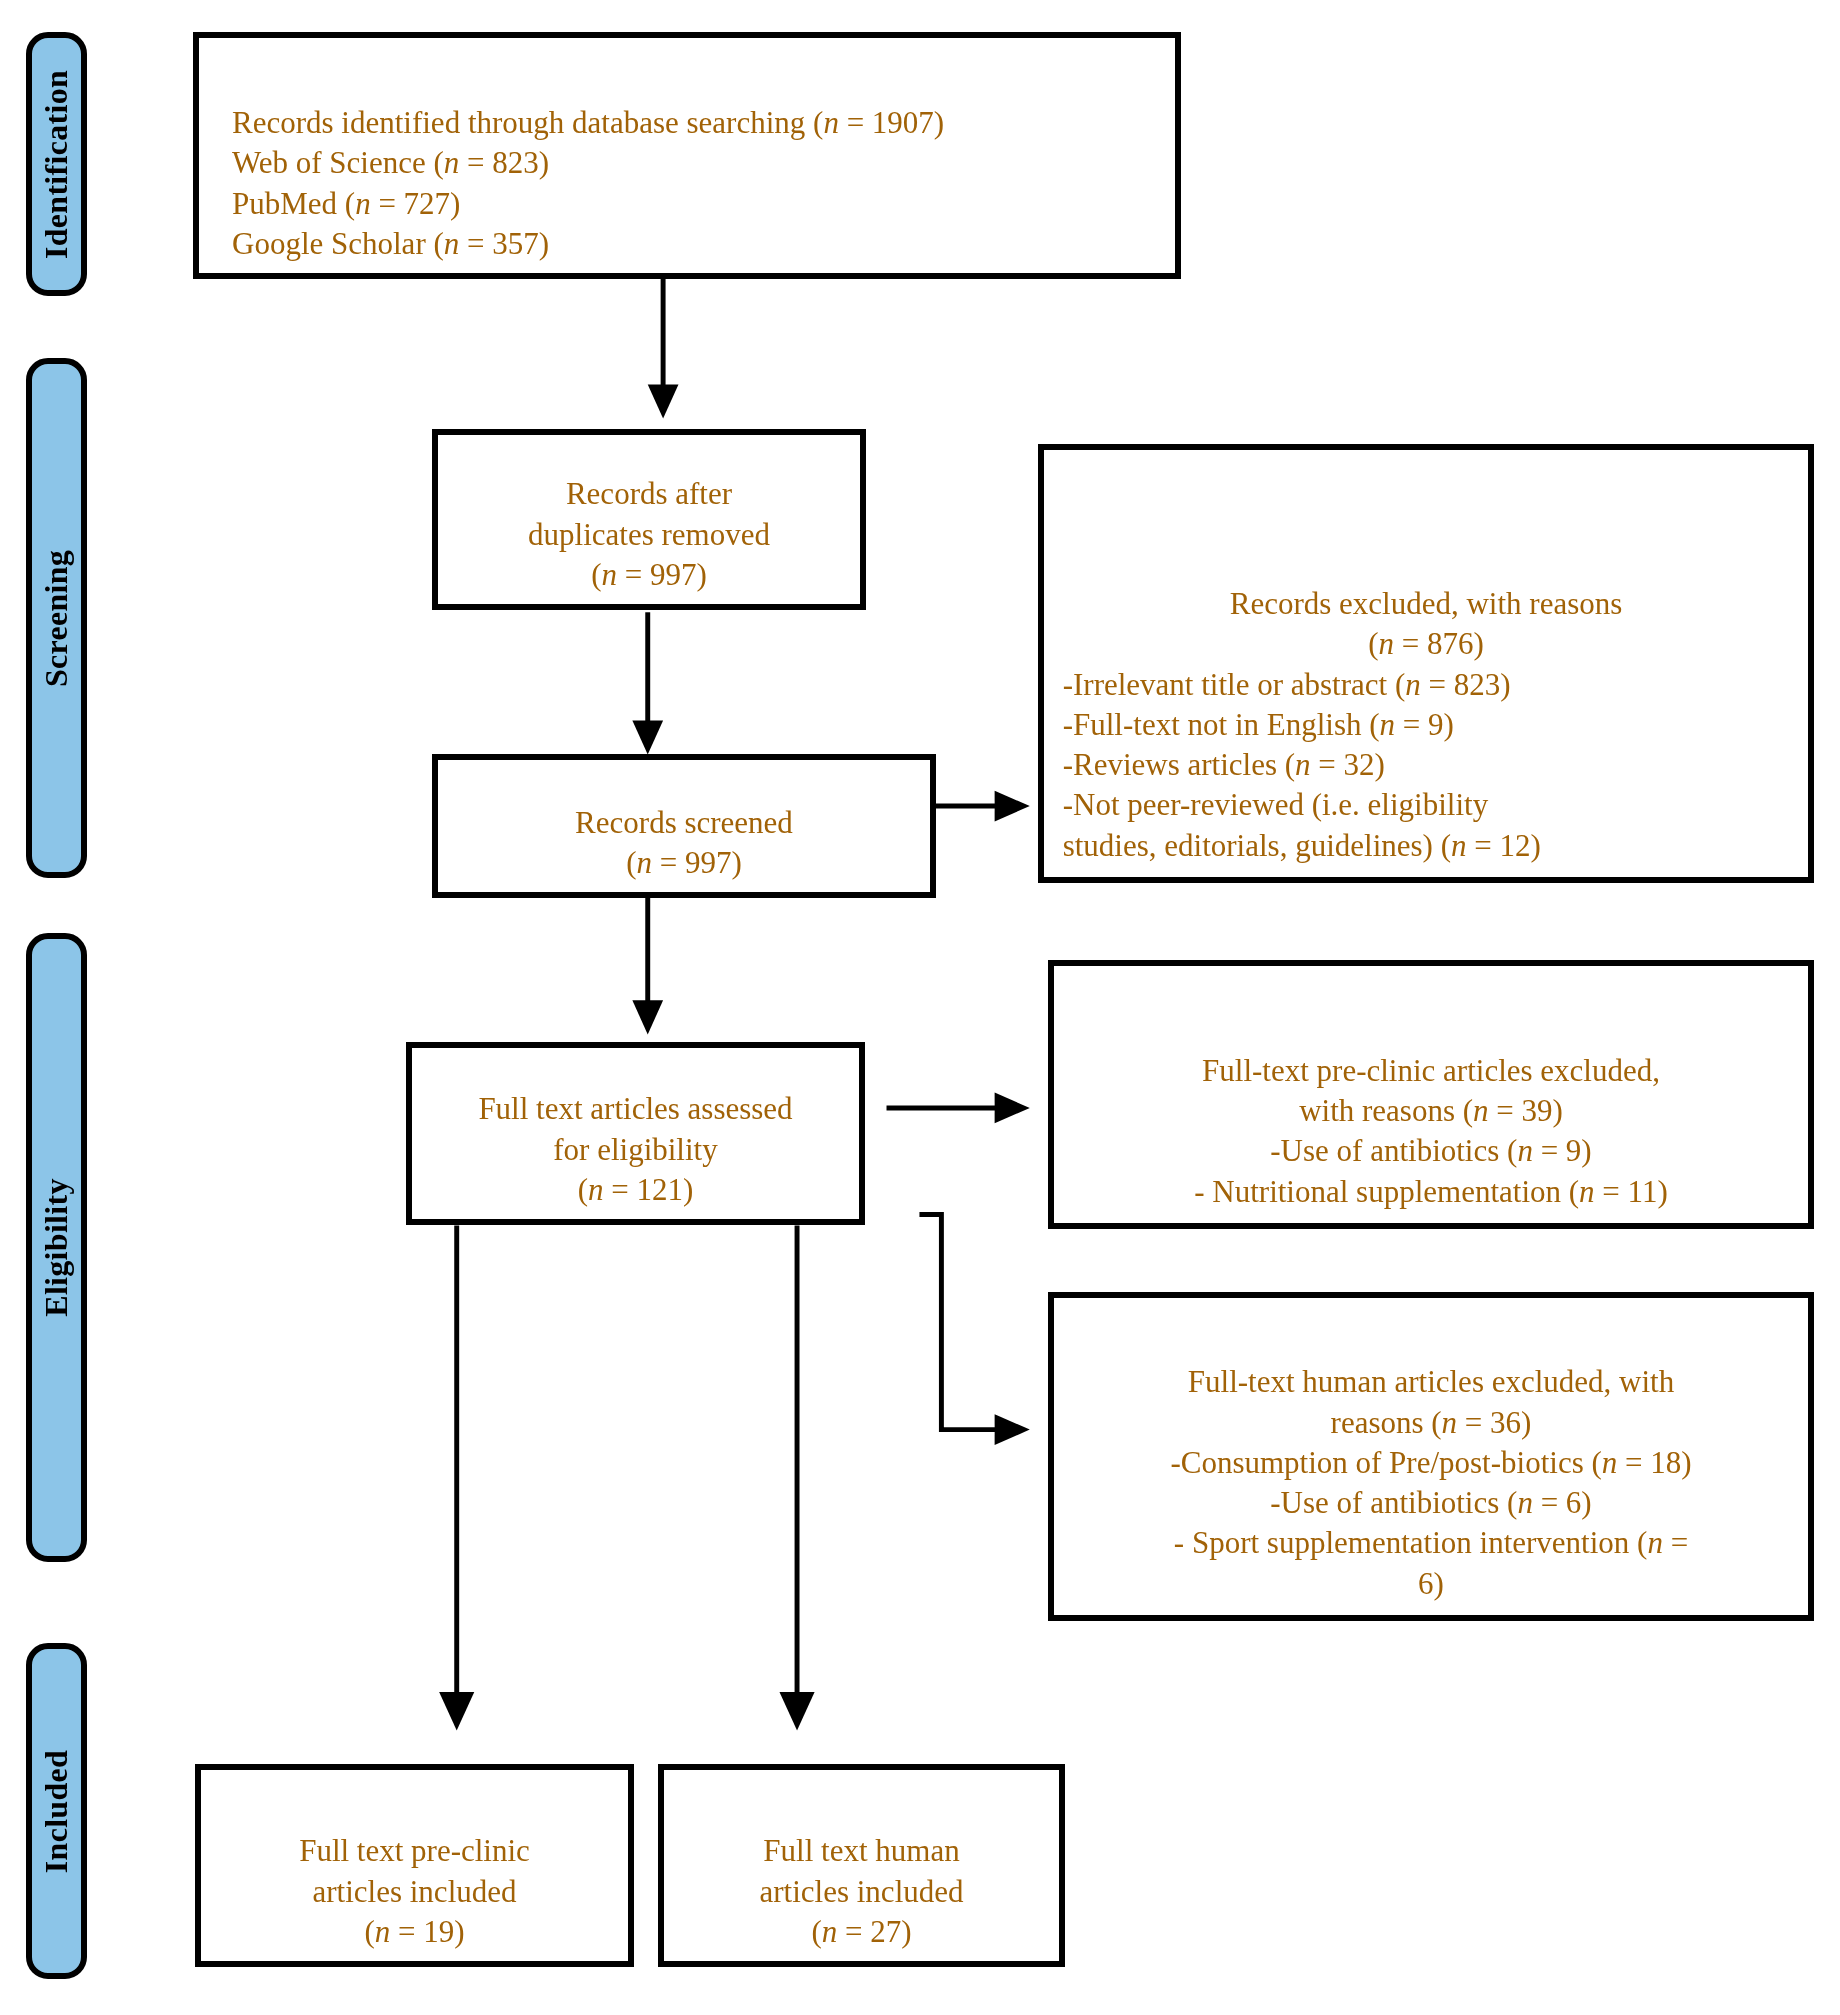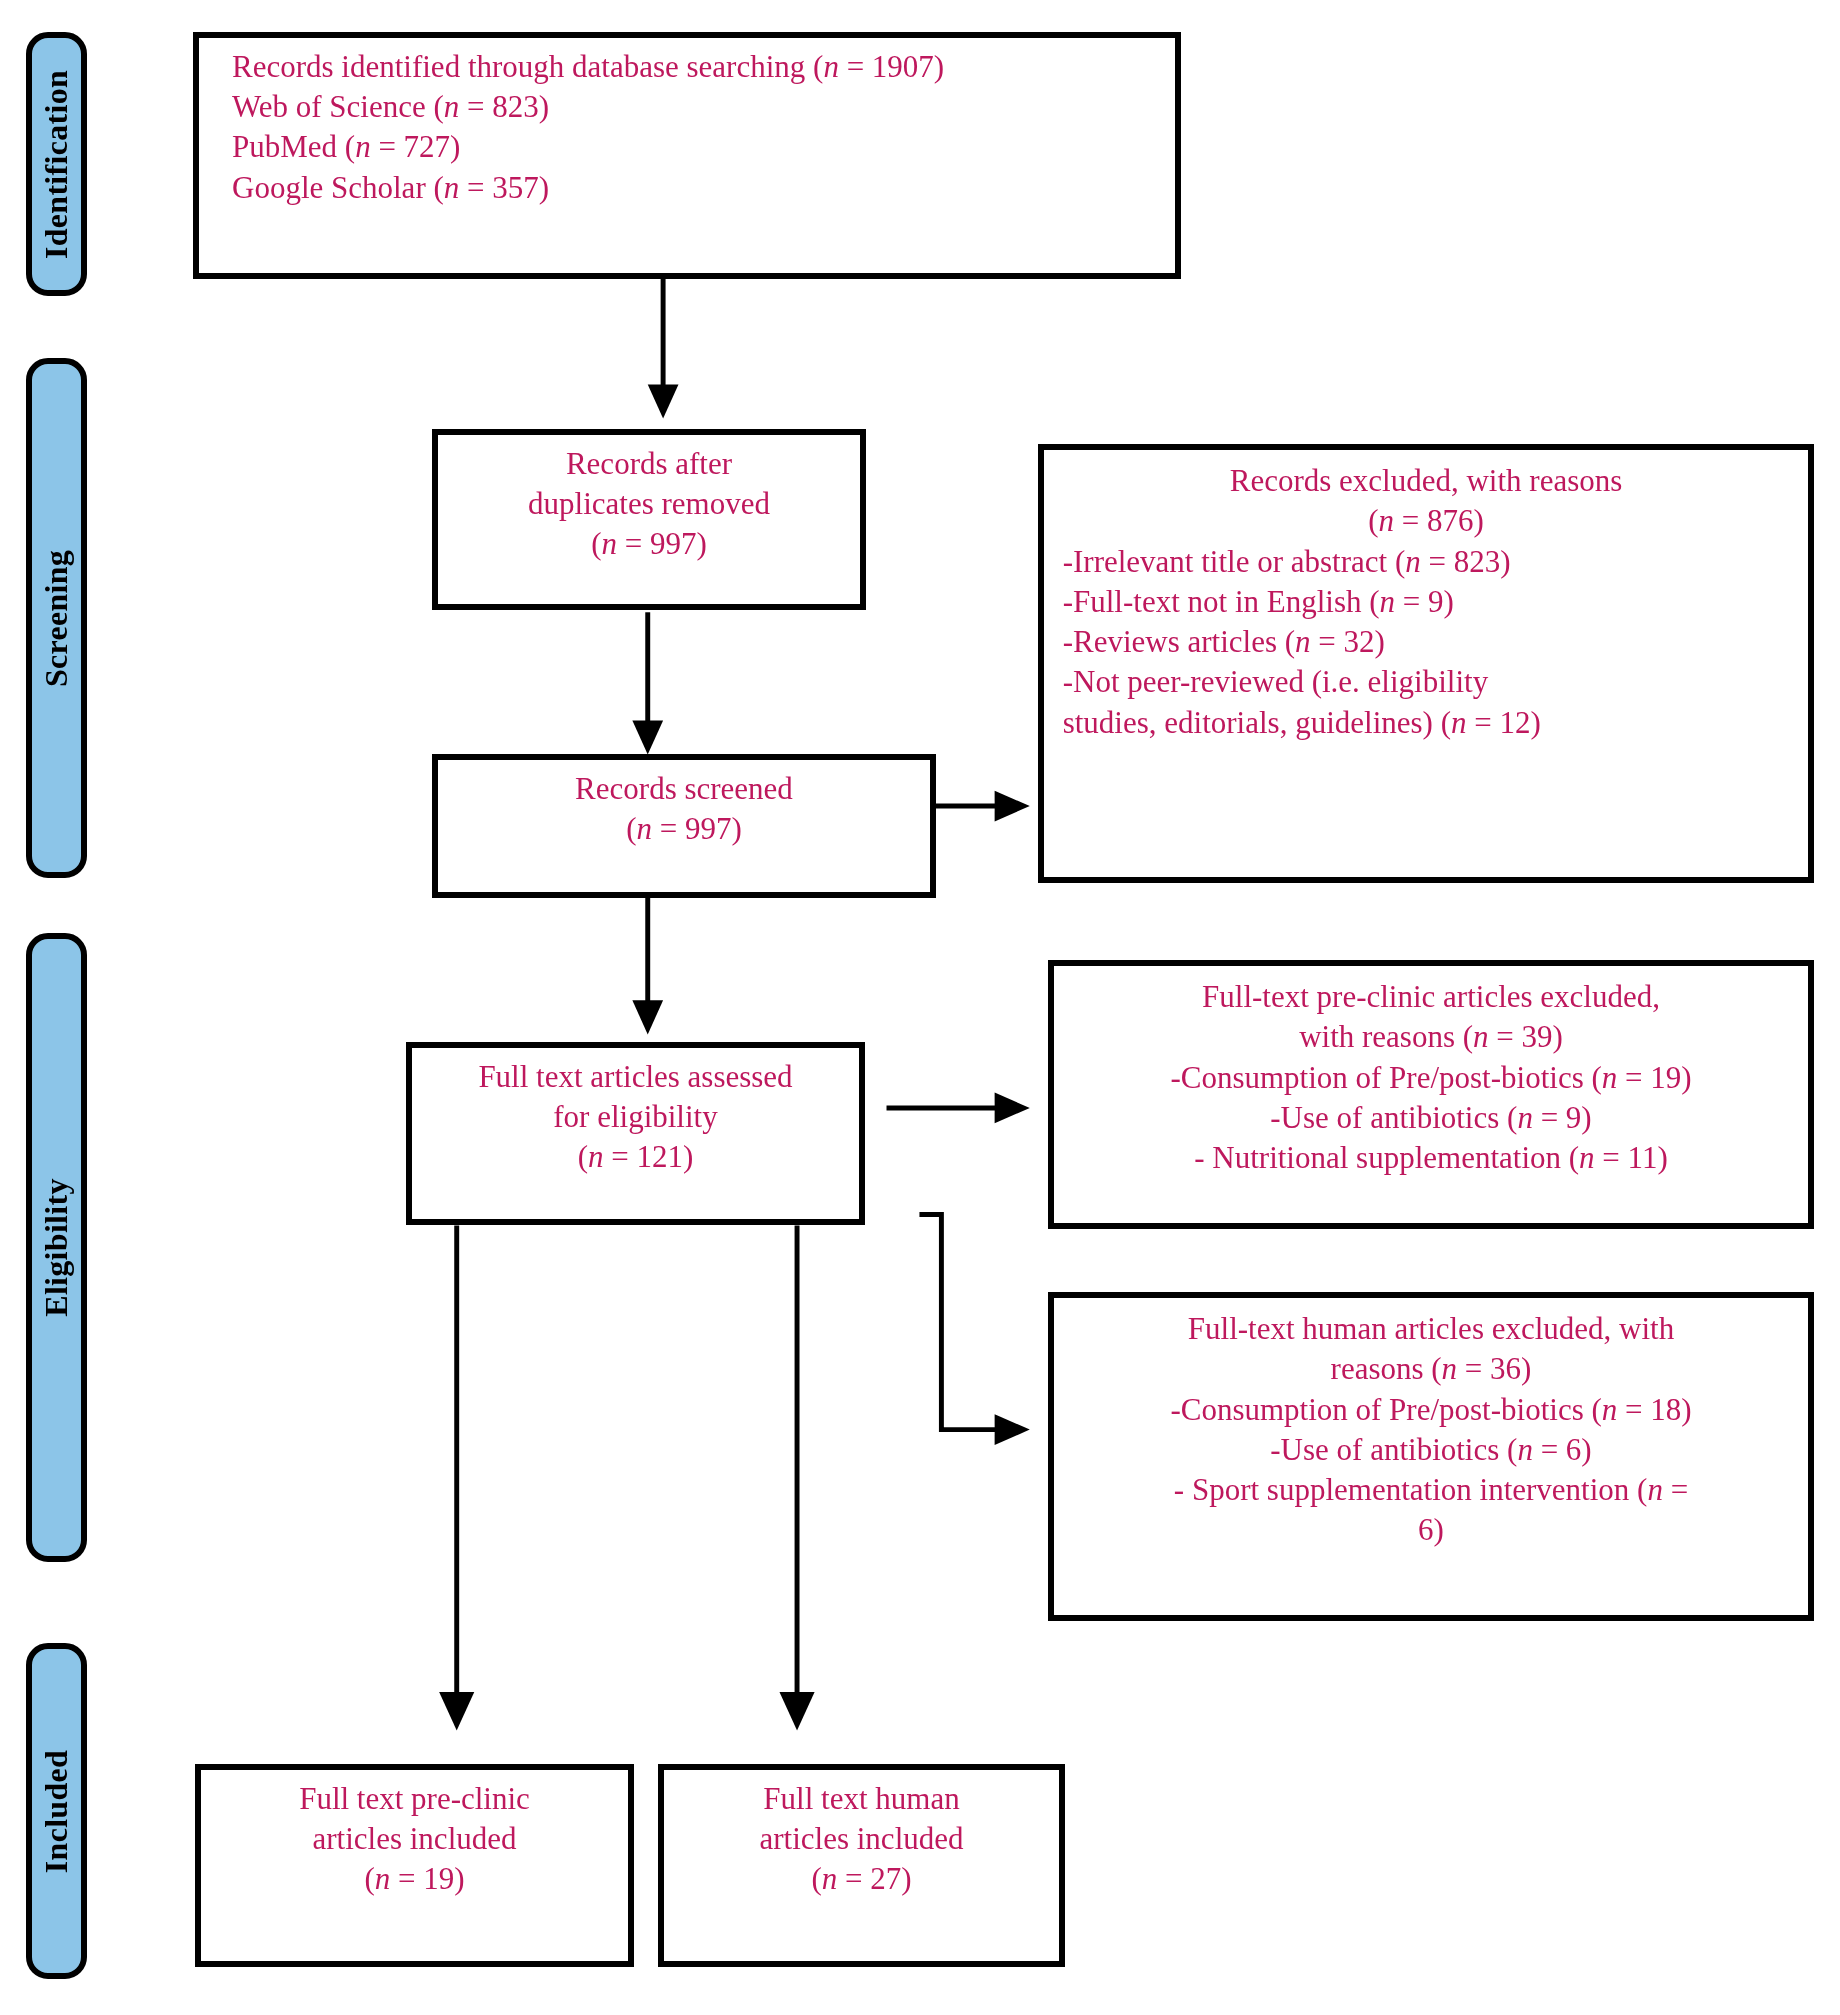--- a/index.html
+++ b/index.html
@@ -38,23 +38,23 @@
   }
 
   
   .flow-box {
     position: absolute;
     background: #ffffff;
     border: 6px solid #000000;
     box-sizing: border-box;
     display: flex;
     flex-direction: column;
-    justify-content: flex-start;
+    justify-content: flex-end;
     padding: 8.8px 14.3px;
-    color: #be185d;
+    color: #a16207;
     font-size: 31px;
     line-height: 1.30;
   }
   .flow-box .ln { display: block; }
   .flow-box.center-text { text-align: center; }
   .flow-box.left-text { text-align: left; }
   .flow-box em, .flow-box .it { font-style: italic; }
 
   
   #wires {
@@ -158,21 +158,20 @@
   </div>
 
   <div class="flow-box center-text" style="left:432px; top:754px; width:504px; height:144px;">
     <span class="ln">Records screened</span>
     <span class="ln">(<span class="it">n</span> = 997)</span>
   </div>
 
   <div class="flow-box center-text" style="left:1048px; top:960px; width:766px; height:269px; padding:11px 16.5px;">
     <span class="ln">Full-text pre-clinic articles excluded,</span>
     <span class="ln">with reasons (<span class="it">n</span> = 39)</span>
-    <span class="ln">-Consumption of Pre/post-biotics (<span class="it">n</span> = 19)</span>
     <span class="ln">-Use of antibiotics (<span class="it">n</span> = 9)</span>
     <span class="ln">- Nutritional supplementation (<span class="it">n</span> = 11)</span>
   </div>
 
   <div class="flow-box center-text" style="left:406px; top:1042px; width:459px; height:183px;">
     <span class="ln">Full text articles assessed</span>
     <span class="ln">for eligibility</span>
     <span class="ln">(<span class="it">n</span> = 121)</span>
   </div>
 

